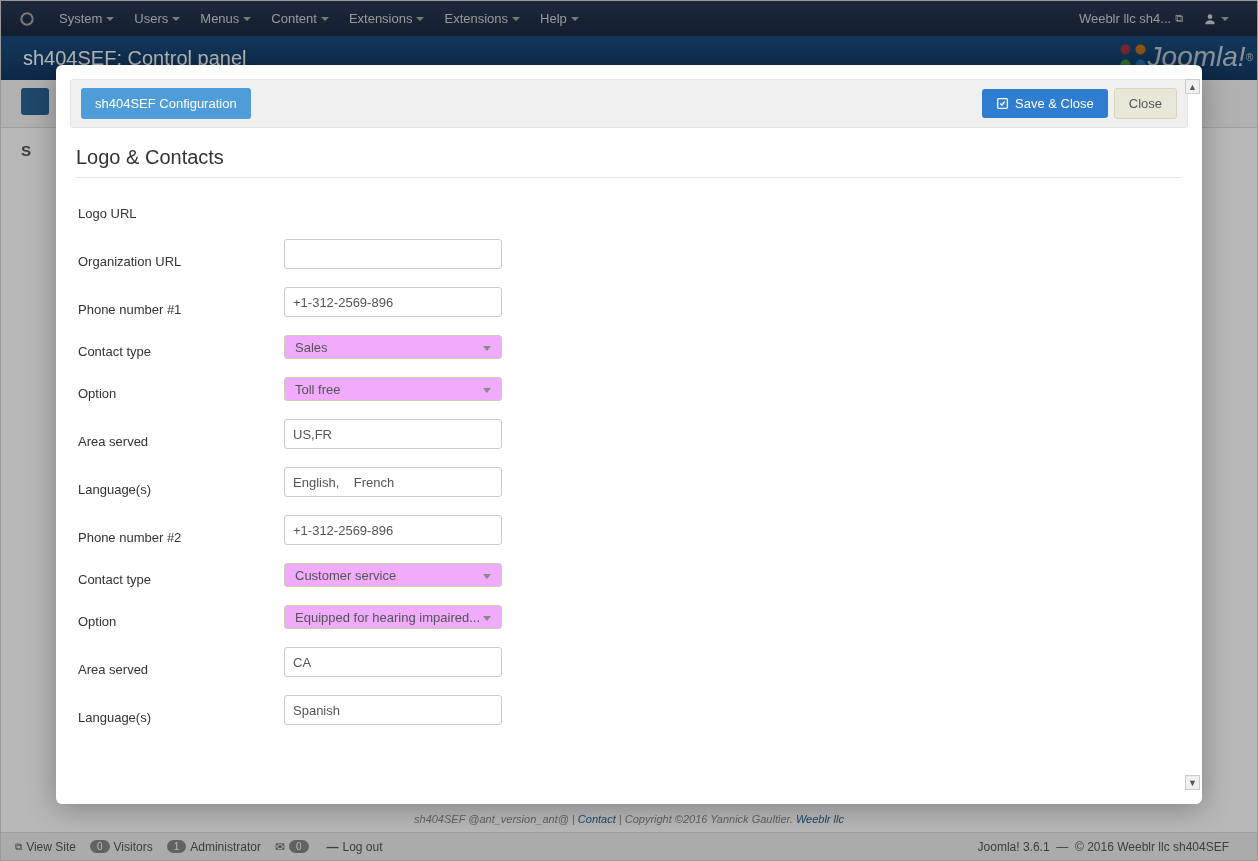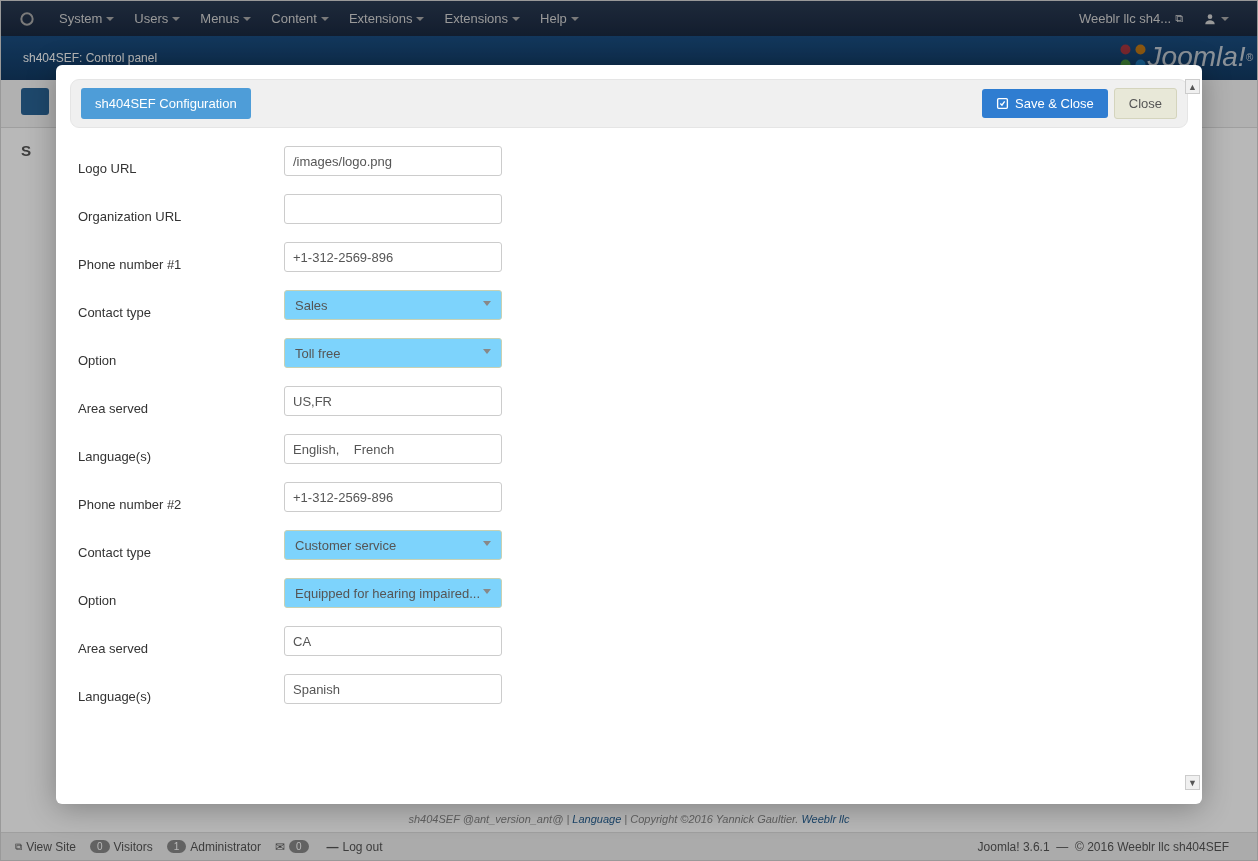--- a/index.html
+++ b/index.html
@@ -9,54 +9,54 @@
 .topnav { background: linear-gradient(to bottom, #2a3a52, #1a2940); height: 35px; display: flex; align-items: center; padding: 0 18px; color: #d4d4d4; font-size: 13px; }
 .topnav .joomla-icon { width: 16px; height: 16px; margin-right: 14px; color: #aaa; }
 .topnav .nav-item { padding: 0 10px; height: 18px; display: flex; align-items: center; cursor: pointer; color: #d4d4d4; }
 .topnav .caret { margin-left: 4px; border-top: 4px solid #aaa; border-left: 4px solid transparent; border-right: 4px solid transparent; display: inline-block; }
 .topnav .spacer { flex: 1; }
 .topnav .user-link { display: flex; align-items: center; color: #d4d4d4; }
 .topnav .ext-icon { margin-left: 4px; font-size: 11px; }
 
 
 .headerbar { background: linear-gradient(to bottom, #1a4d80, #123a63); height: 44px; display: flex; align-items: center; padding: 0 22px; color: #fff; position: relative; }
-.headerbar h1 { font-size: 12px; font-weight: normal; color: #fff; }
+.headerbar h1 { font-size: 20px; font-weight: normal; color: #fff; }
 .headerbar .joomla-logo { position: absolute; right: 4px; top: 5px; display: flex; align-items: center; color: #eee; font-size: 28px; font-style: italic; opacity: 0.8; }
 
 
 .subtoolbar { background: #f5f5f5; border-bottom: 1px solid #ddd; height: 48px; padding: 8px 20px; }
 .subtoolbar .btn-blue { background: #2a6496; color: #fff; padding: 6px 12px; border-radius: 3px; display: inline-block; }
 
 
 .bgcontent { padding: 14px 20px; color: #555; }
 
 
 .overlay { position: absolute; inset: 0; background: rgba(0,0,0,0.28); }
 
 
 .modal { position: absolute; left: 55px; top: 64px; right: 55px; bottom: 56px; background: #fff; border-radius: 6px; box-shadow: 0 4px 30px rgba(0,0,0,0.3); display: flex; flex-direction: column; overflow: hidden; }
 .modal .close { position: absolute; top: 10px; right: 16px; font-size: 20px; color: #bbb; cursor: pointer; font-weight: bold; }
 .modal-inner { flex: 1; overflow-y: auto; padding: 14px; position: relative; }
 
 
-.modal-toolbar { background: #f0f0f0; border: 1px solid #e5e5e5; border-radius: 9px; padding: 8px 10px; margin-bottom: 18px; display: flex; align-items: center; }
+.modal-toolbar { background: #f0f0f0; border: 1px solid #e5e5e5; border-radius: 3px; padding: 8px 10px; margin-bottom: 18px; display: flex; align-items: center; }
 .modal-toolbar .title-btn { background: #4e9dd8; color: #fff; padding: 8px 14px; border-radius: 3px; font-size: 13px; }
 .modal-toolbar .flex { flex: 1; }
 .modal-toolbar .btn-save { background: #2f7dd1; color: #fff; padding: 7px 14px; border-radius: 3px; font-size: 13px; margin-right: 6px; cursor: pointer; display: flex; align-items: center; }
 .modal-toolbar .btn-save svg { margin-right: 6px; }
 .modal-toolbar .btn-cancel { background: #e8e8d8; border: 1px solid #d4d4bd; color: #555; padding: 7px 14px; border-radius: 3px; font-size: 13px; cursor: pointer; }
 
 
 .section-title { font-size: 20px; color: #333; font-weight: normal; padding-bottom: 8px; border-bottom: 1px solid #e5e5e5; margin-bottom: 28px; }
 
 
 .form-row { display: flex; align-items: flex-end; margin-bottom: 18px; }
 .form-row .label { width: 208px; color: #333; font-size: 13px; padding-left: 2px; }
 .form-row input[type=text] { width: 218px; height: 30px; border: 1px solid #ccc; border-radius: 3px; padding: 4px 8px; font-size: 13px; color: #555; }
-.form-row .select { width: 218px; height: 30px; background: #7dd3fc; border: 1px solid #c8d1b3; border-radius: 3px; padding: 8px 10px; display: flex; align-items: center; position: relative; color: #555; font-size: 13px; cursor: pointer; }
+.form-row .select { width: 218px; height: 24px; background: #f0abfc; border: 1px solid #c8d1b3; border-radius: 3px; padding: 8px 10px; display: flex; align-items: center; position: relative; color: #555; font-size: 13px; cursor: pointer; }
 .form-row .select .sel-caret { position: absolute; right: 10px; top: 10px; border-top: 5px solid #888; border-left: 4px solid transparent; border-right: 4px solid transparent; }
 
 
 .scroll-body { padding: 0 6px 20px 6px; }
 
 
 .scroll-up, .scroll-down { position: absolute; right: 2px; width: 15px; height: 15px; background: #f0f0f0; display: flex; align-items: center; justify-content: center; font-size: 9px; color: #555; border: 1px solid #ccc; }
 .scroll-up { top: 14px; }
 .scroll-down { bottom: 14px; }
 
@@ -138,21 +138,21 @@
 
 <div class="subtoolbar">
   <span class="btn-blue">&nbsp;</span>
 </div>
 
 <div class="bgcontent">
   <h3 style="color:#555;margin-bottom:10px;">S</h3>
 </div>
 
 <div class="footer1">
-  <span>sh404SEF @ant_version_ant@ | </span><a>Language</a><span> | Copyright ©2016 Yannick Gaultier. </span><a>Weeblr llc</a>
+  <span>sh404SEF @ant_version_ant@ | </span><a>Contact</a><span> | Copyright ©2016 Yannick Gaultier. </span><a>Weeblr llc</a>
 </div>
 
 <div class="footer2">
   <div class="item">
       <span class="ext-icon">⧉</span>
       <span>View Site</span>
     </div>
   <div class="item">
       <span class="badge">0</span>
       <span>Visitors</span>
@@ -188,24 +188,24 @@
         <svg width="13" height="13" viewBox="0 0 24 24" fill="none" stroke="white" stroke-width="2.5">
             <rect x="3" y="3" width="18" height="18" rx="2"></rect>
             <path d="M8 12l3 3 5-7"></path>
           </svg>
         <span>Save &amp; Close</span>
       </span>
       <span class="btn-cancel">Close</span>
     </div>
 
     <div class="scroll-body">
+      <h2 class="section-title">Logo &amp; Contacts</h2>
       <div id="form-rows">
           <div class="form-row">
             <div class="label">Logo URL</div>
-            <input type="text" value="/images/logo.png" style="">
           </div>
           <div class="form-row">
             <div class="label">Organization URL</div>
             <input type="text" style="">
           </div>
           <div class="form-row">
             <div class="label">Phone number #1</div>
             <input type="text" value="+1-312-2569-896" style="">
           </div>
           <div class="form-row">

